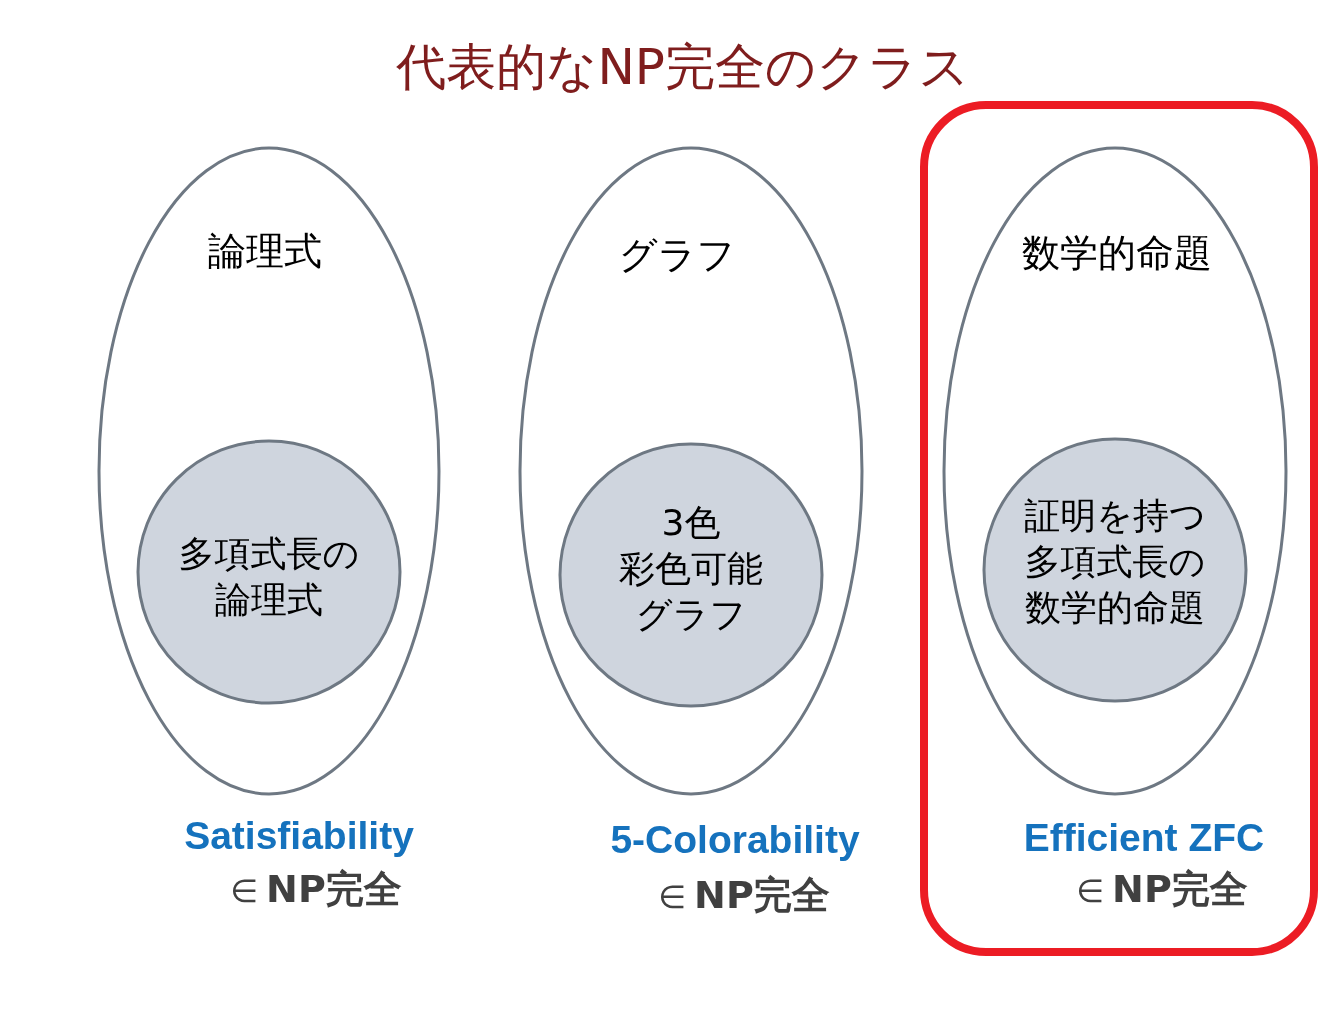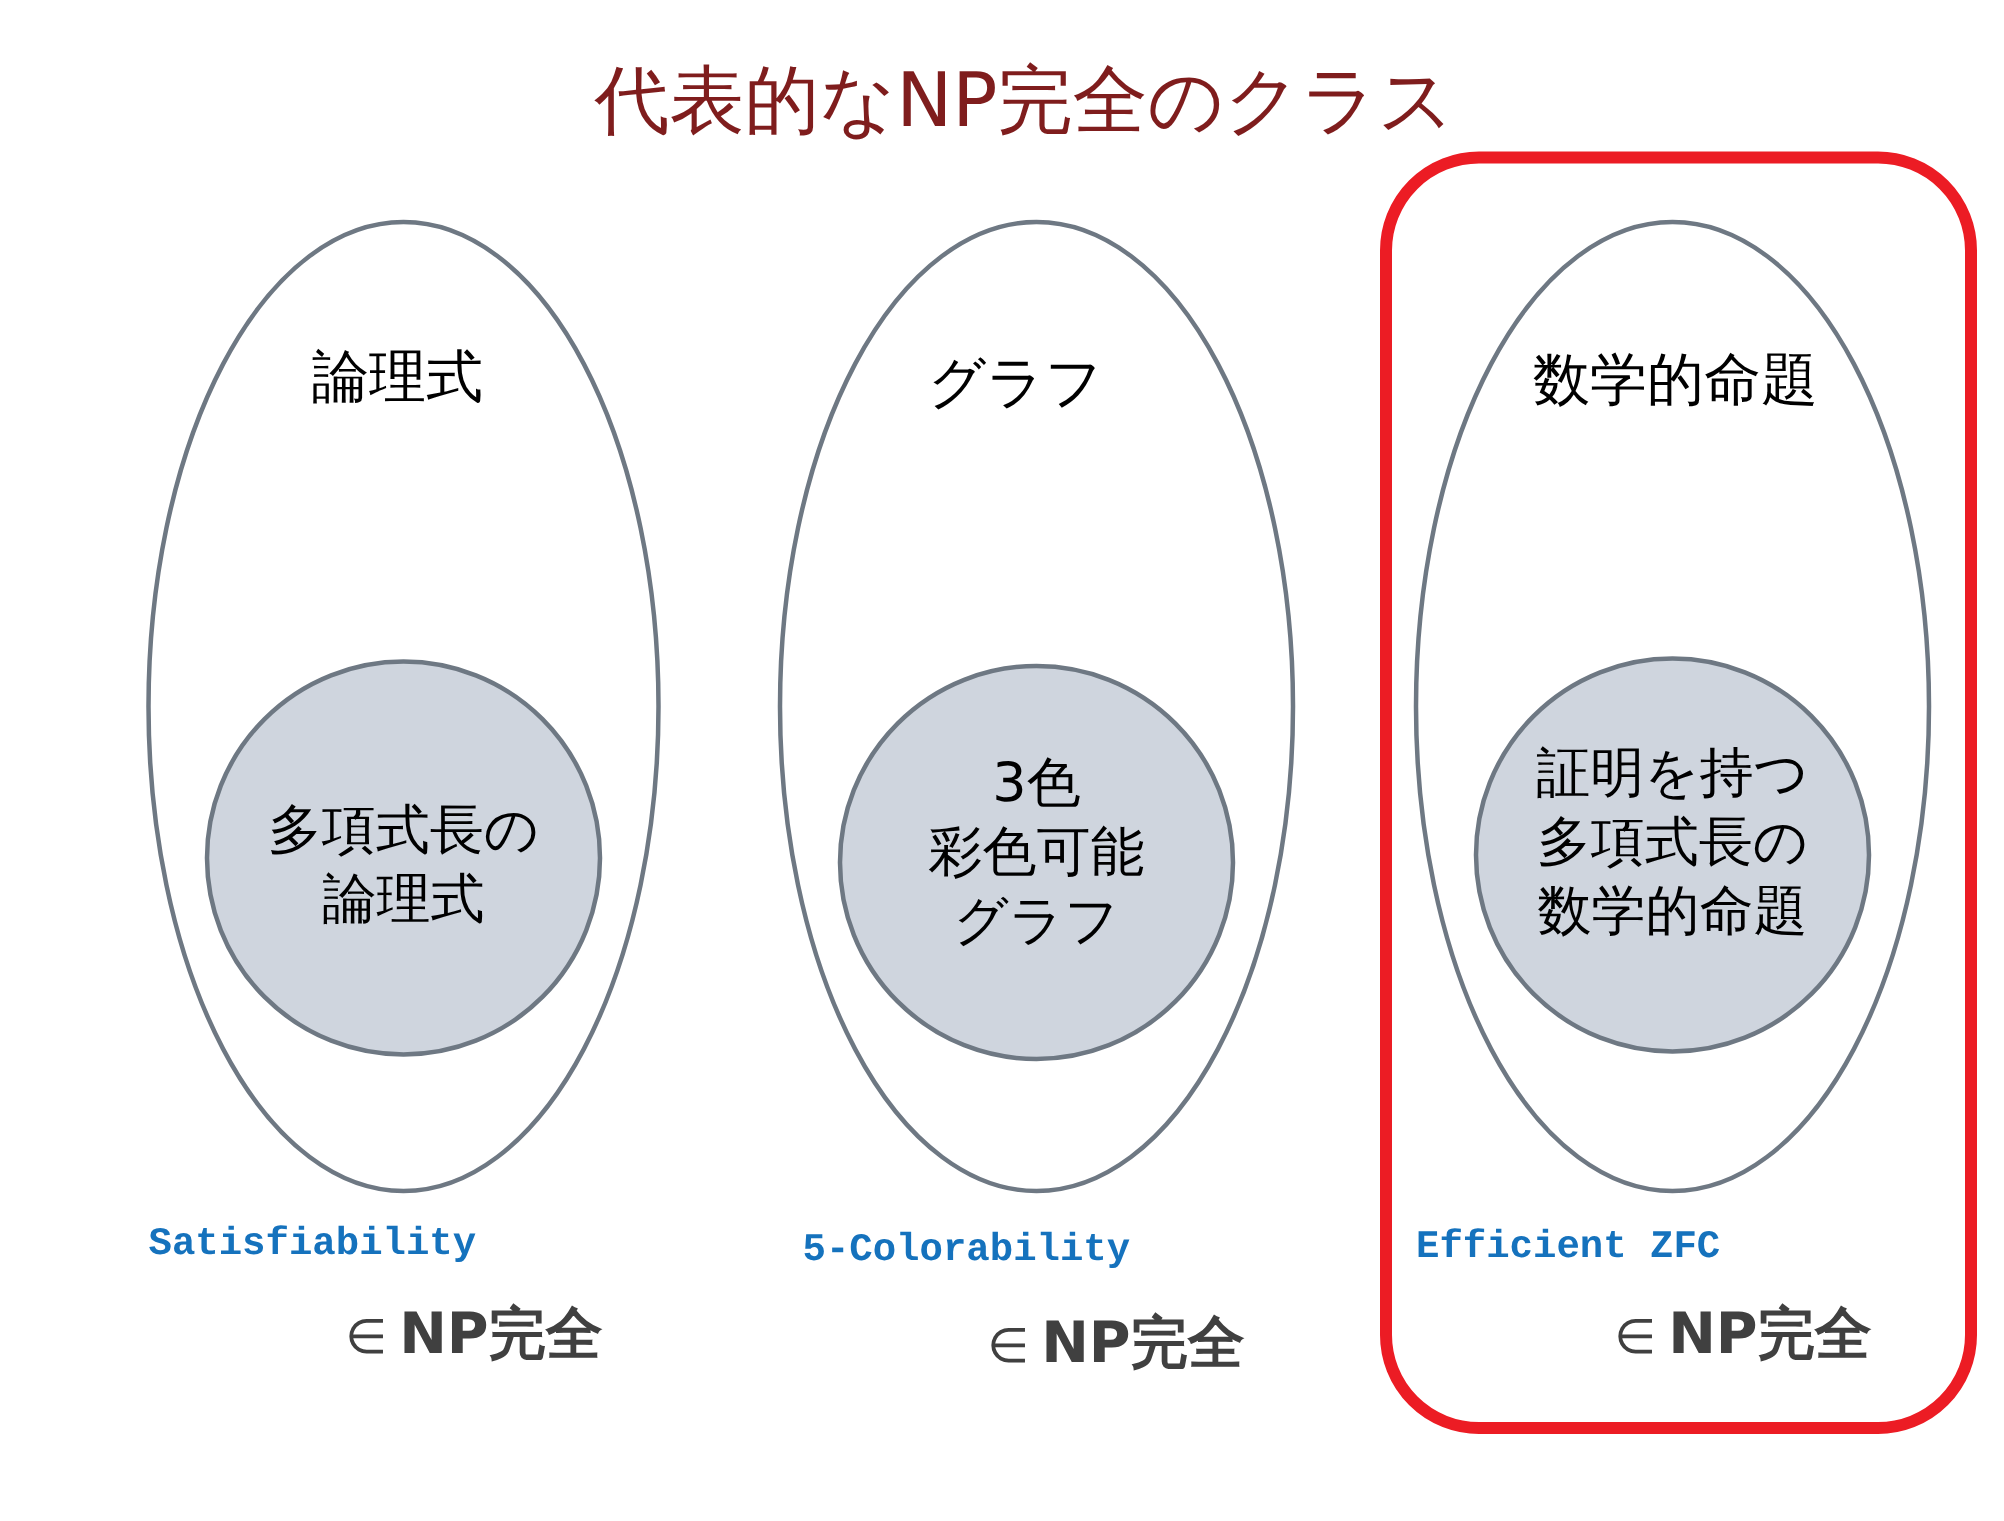--- a/index.html
+++ b/index.html
@@ -3,22 +3,22 @@
 <meta charset="utf-8">
 <style>
   html, body { margin: 0; padding: 0; background: #ffffff; }
   body { width: 1336px; height: 1014px; position: relative; overflow: hidden;
          font-family: "DejaVu Sans", "Liberation Sans", sans-serif; }
   .title { position: absolute; left: 0; top: 34px; width: 1336px; text-align: center;
            font-size: 50px; color: #7f1d1d; letter-spacing: 0px; padding-left: 30px; box-sizing: border-box; }
   svg.diagram { position: absolute; left: 0; top: 0; }
   .outer-label { position: absolute; font-size: 38px; color: #000; text-align: center; width: 300px; }
   .inner-label { position: absolute; font-size: 36px; color: #000; text-align: center; line-height: 46px; width: 260px; }
-  .class-name { position: absolute; font-family: Liberation Mono, monospace; font-weight: bold;
-                font-size: 26px; color: #1572bd; width: 400px; }
+  .class-name { position: absolute; font-family: Liberation Sans, sans-serif; font-weight: bold;
+                font-size: 39px; color: #1572bd; text-align: center; width: 400px; }
   .membership { position: absolute; font-weight: bold; font-size: 38px; color: #404040; text-align: center; width: 300px; }
   .membership .elem { font-weight: normal; font-size: 32px; margin-right: 8px; }
 </style>
 </head>
 <body>
 
 <div class="title">代表的なNP完全のクラス</div>
 
 <svg class="diagram" width="1336" height="1014">
 

